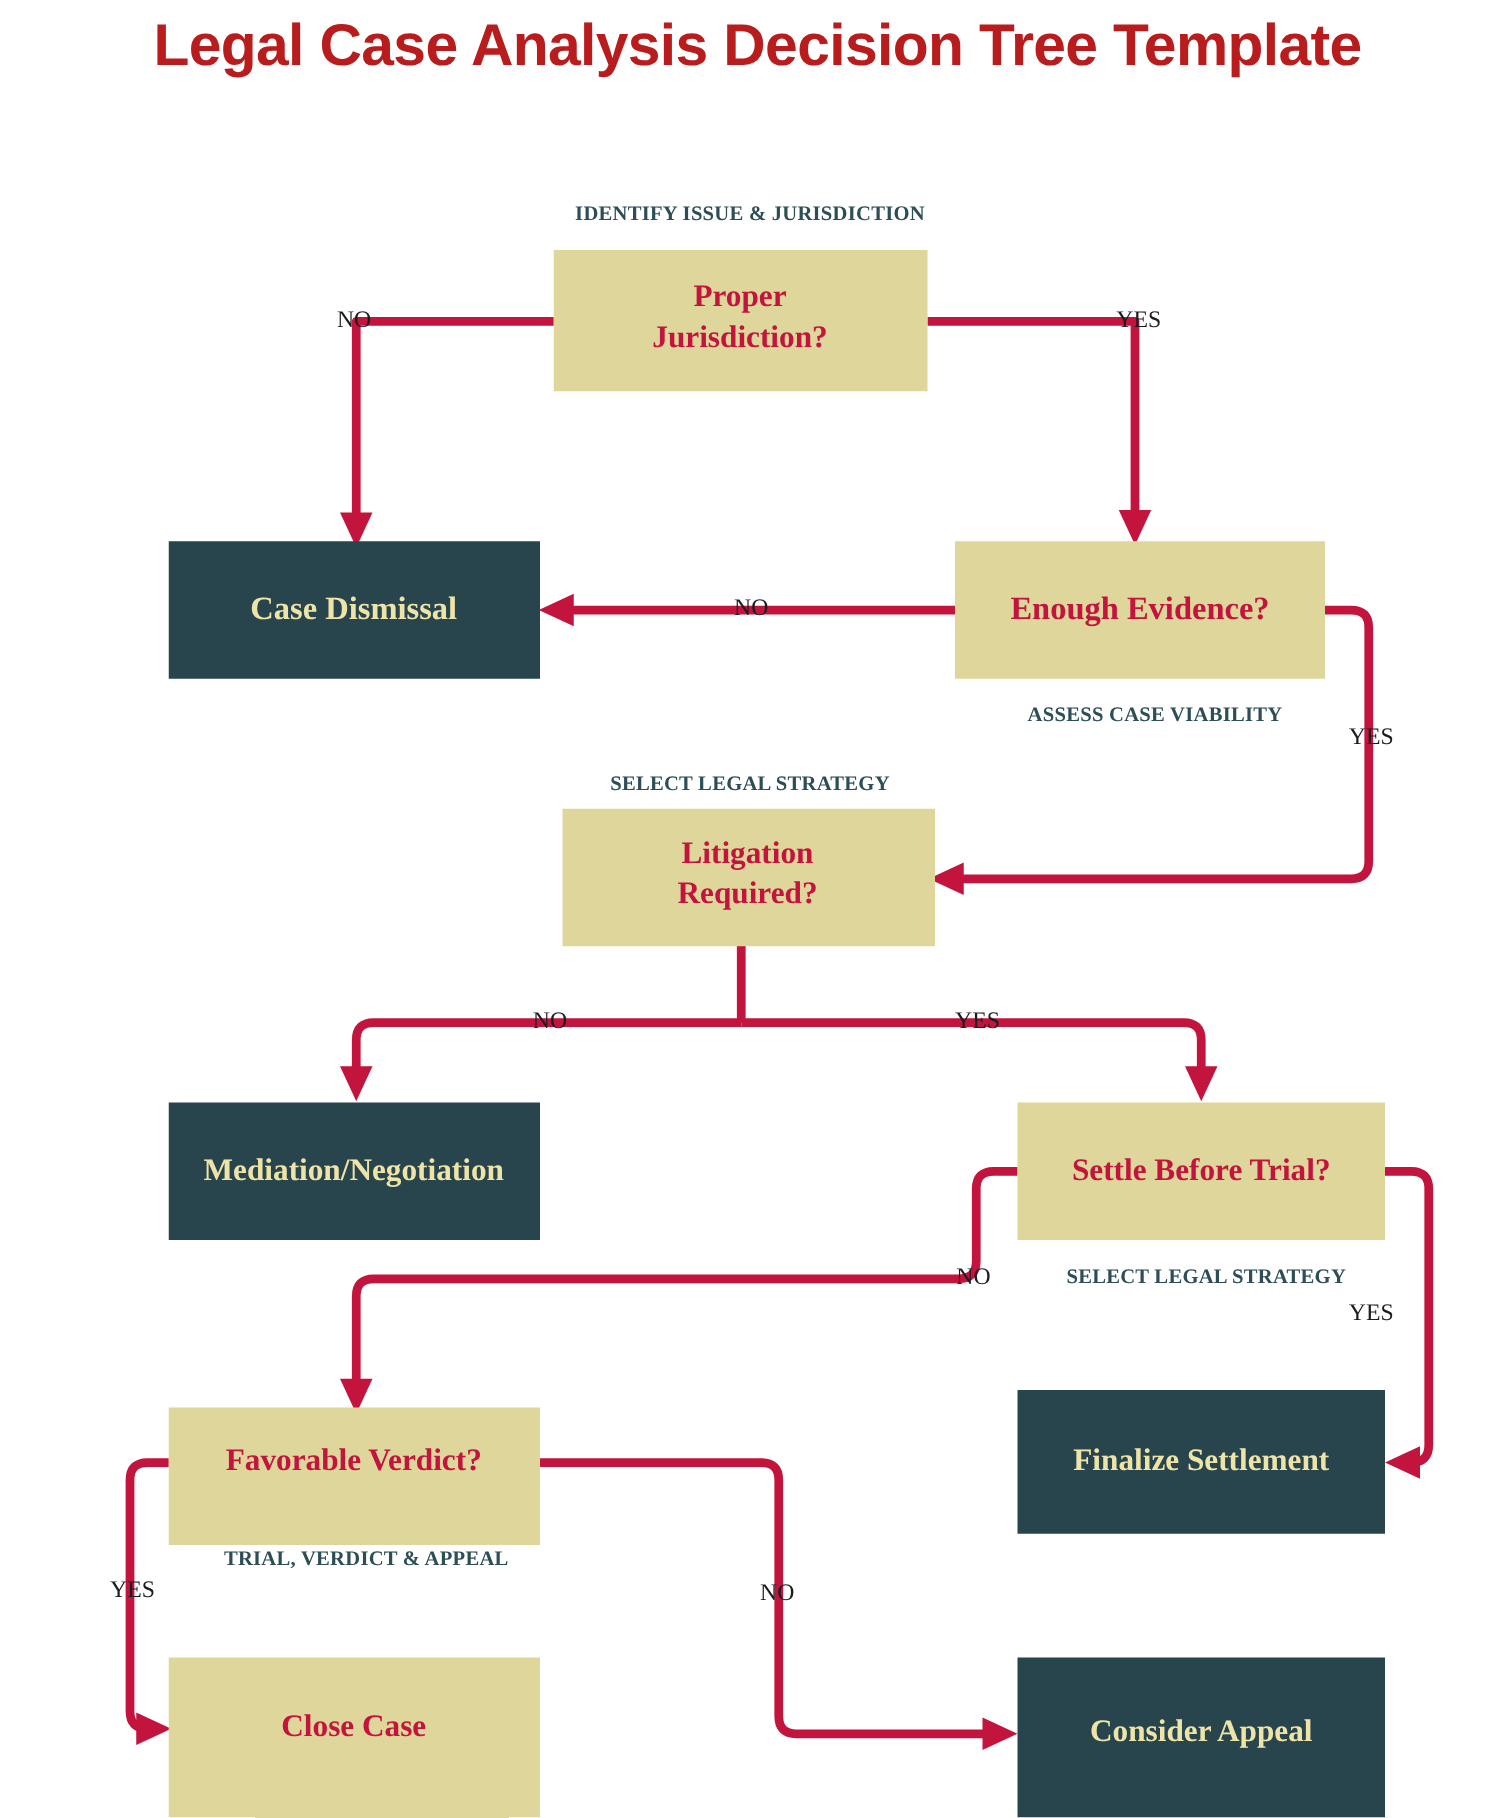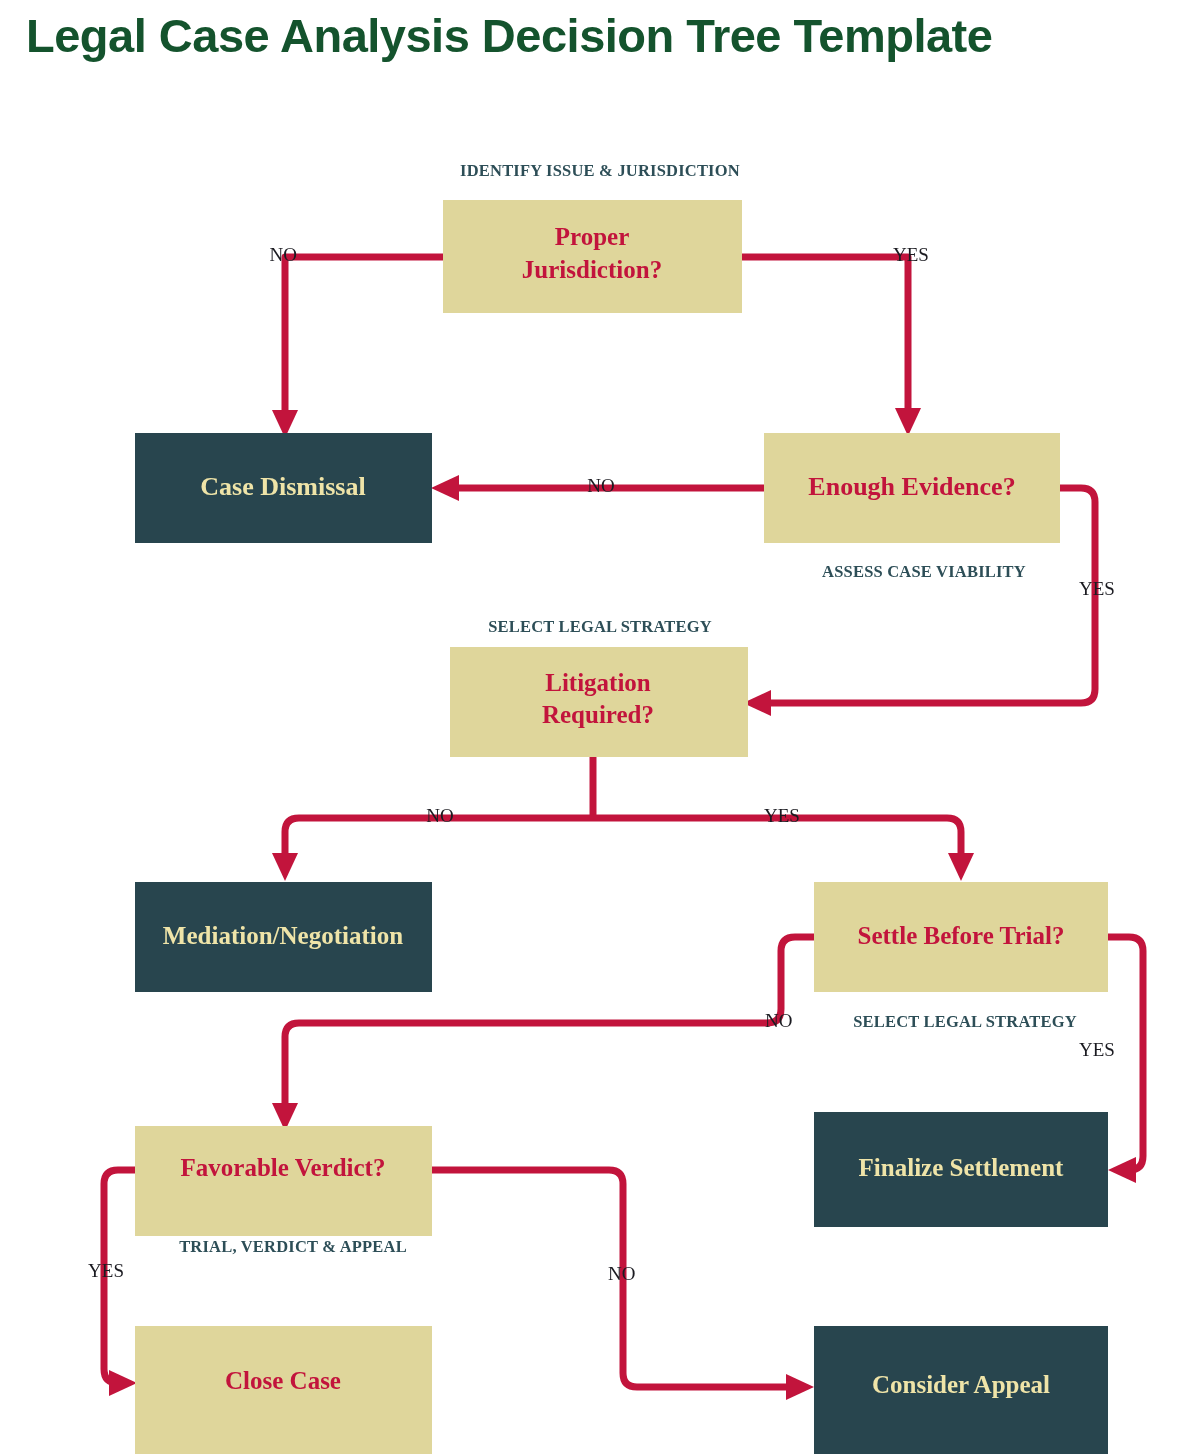--- a/index.html
+++ b/index.html
@@ -17,22 +17,23 @@
 
   #page-title {
     position: absolute;
     left: 26px;
     top: 8px;
     width: 1160px;
     font-family: "Liberation Sans", "DejaVu Sans", sans-serif;
     font-weight: bold;
     font-size: 47px;
     letter-spacing: -0.5px;
-    color: #14532d;
+    color: #b91c1c;
     white-space: nowrap;
+    text-align: center;
   }
 
   #flow-canvas {
     position: absolute;
     left: 0;
     top: 0;
     width: 1200px;
     height: 1454px;
   }
 

